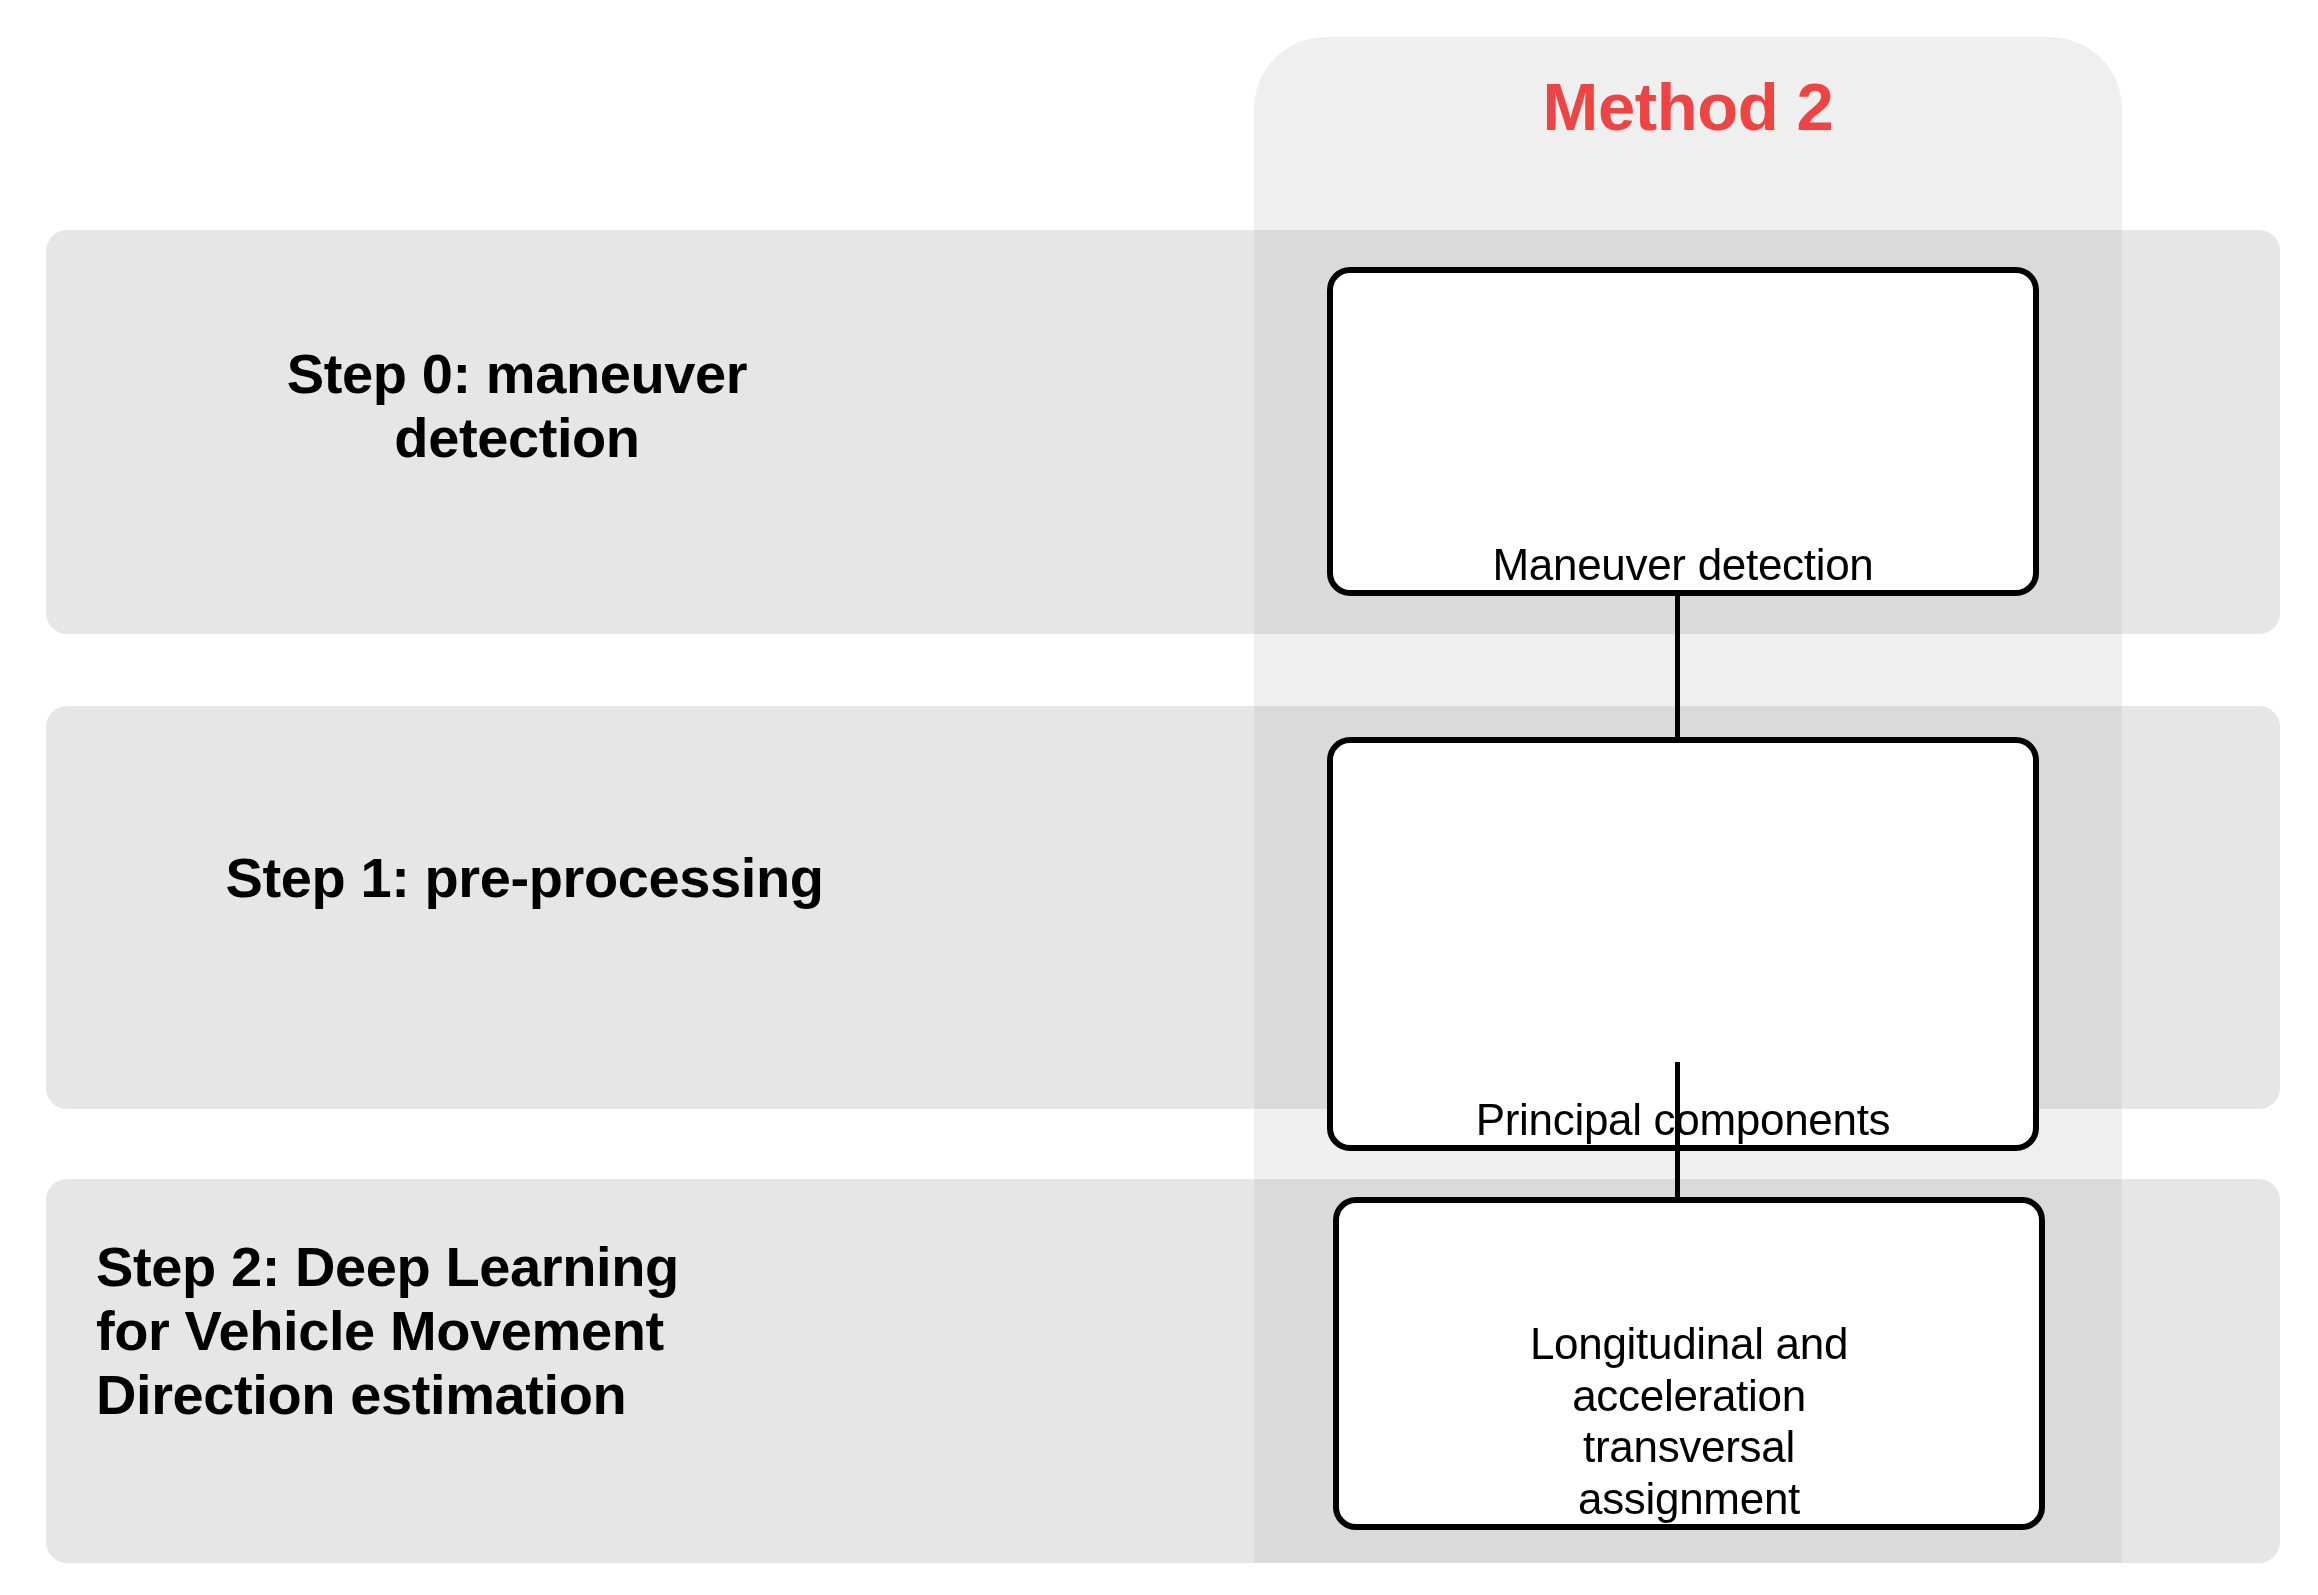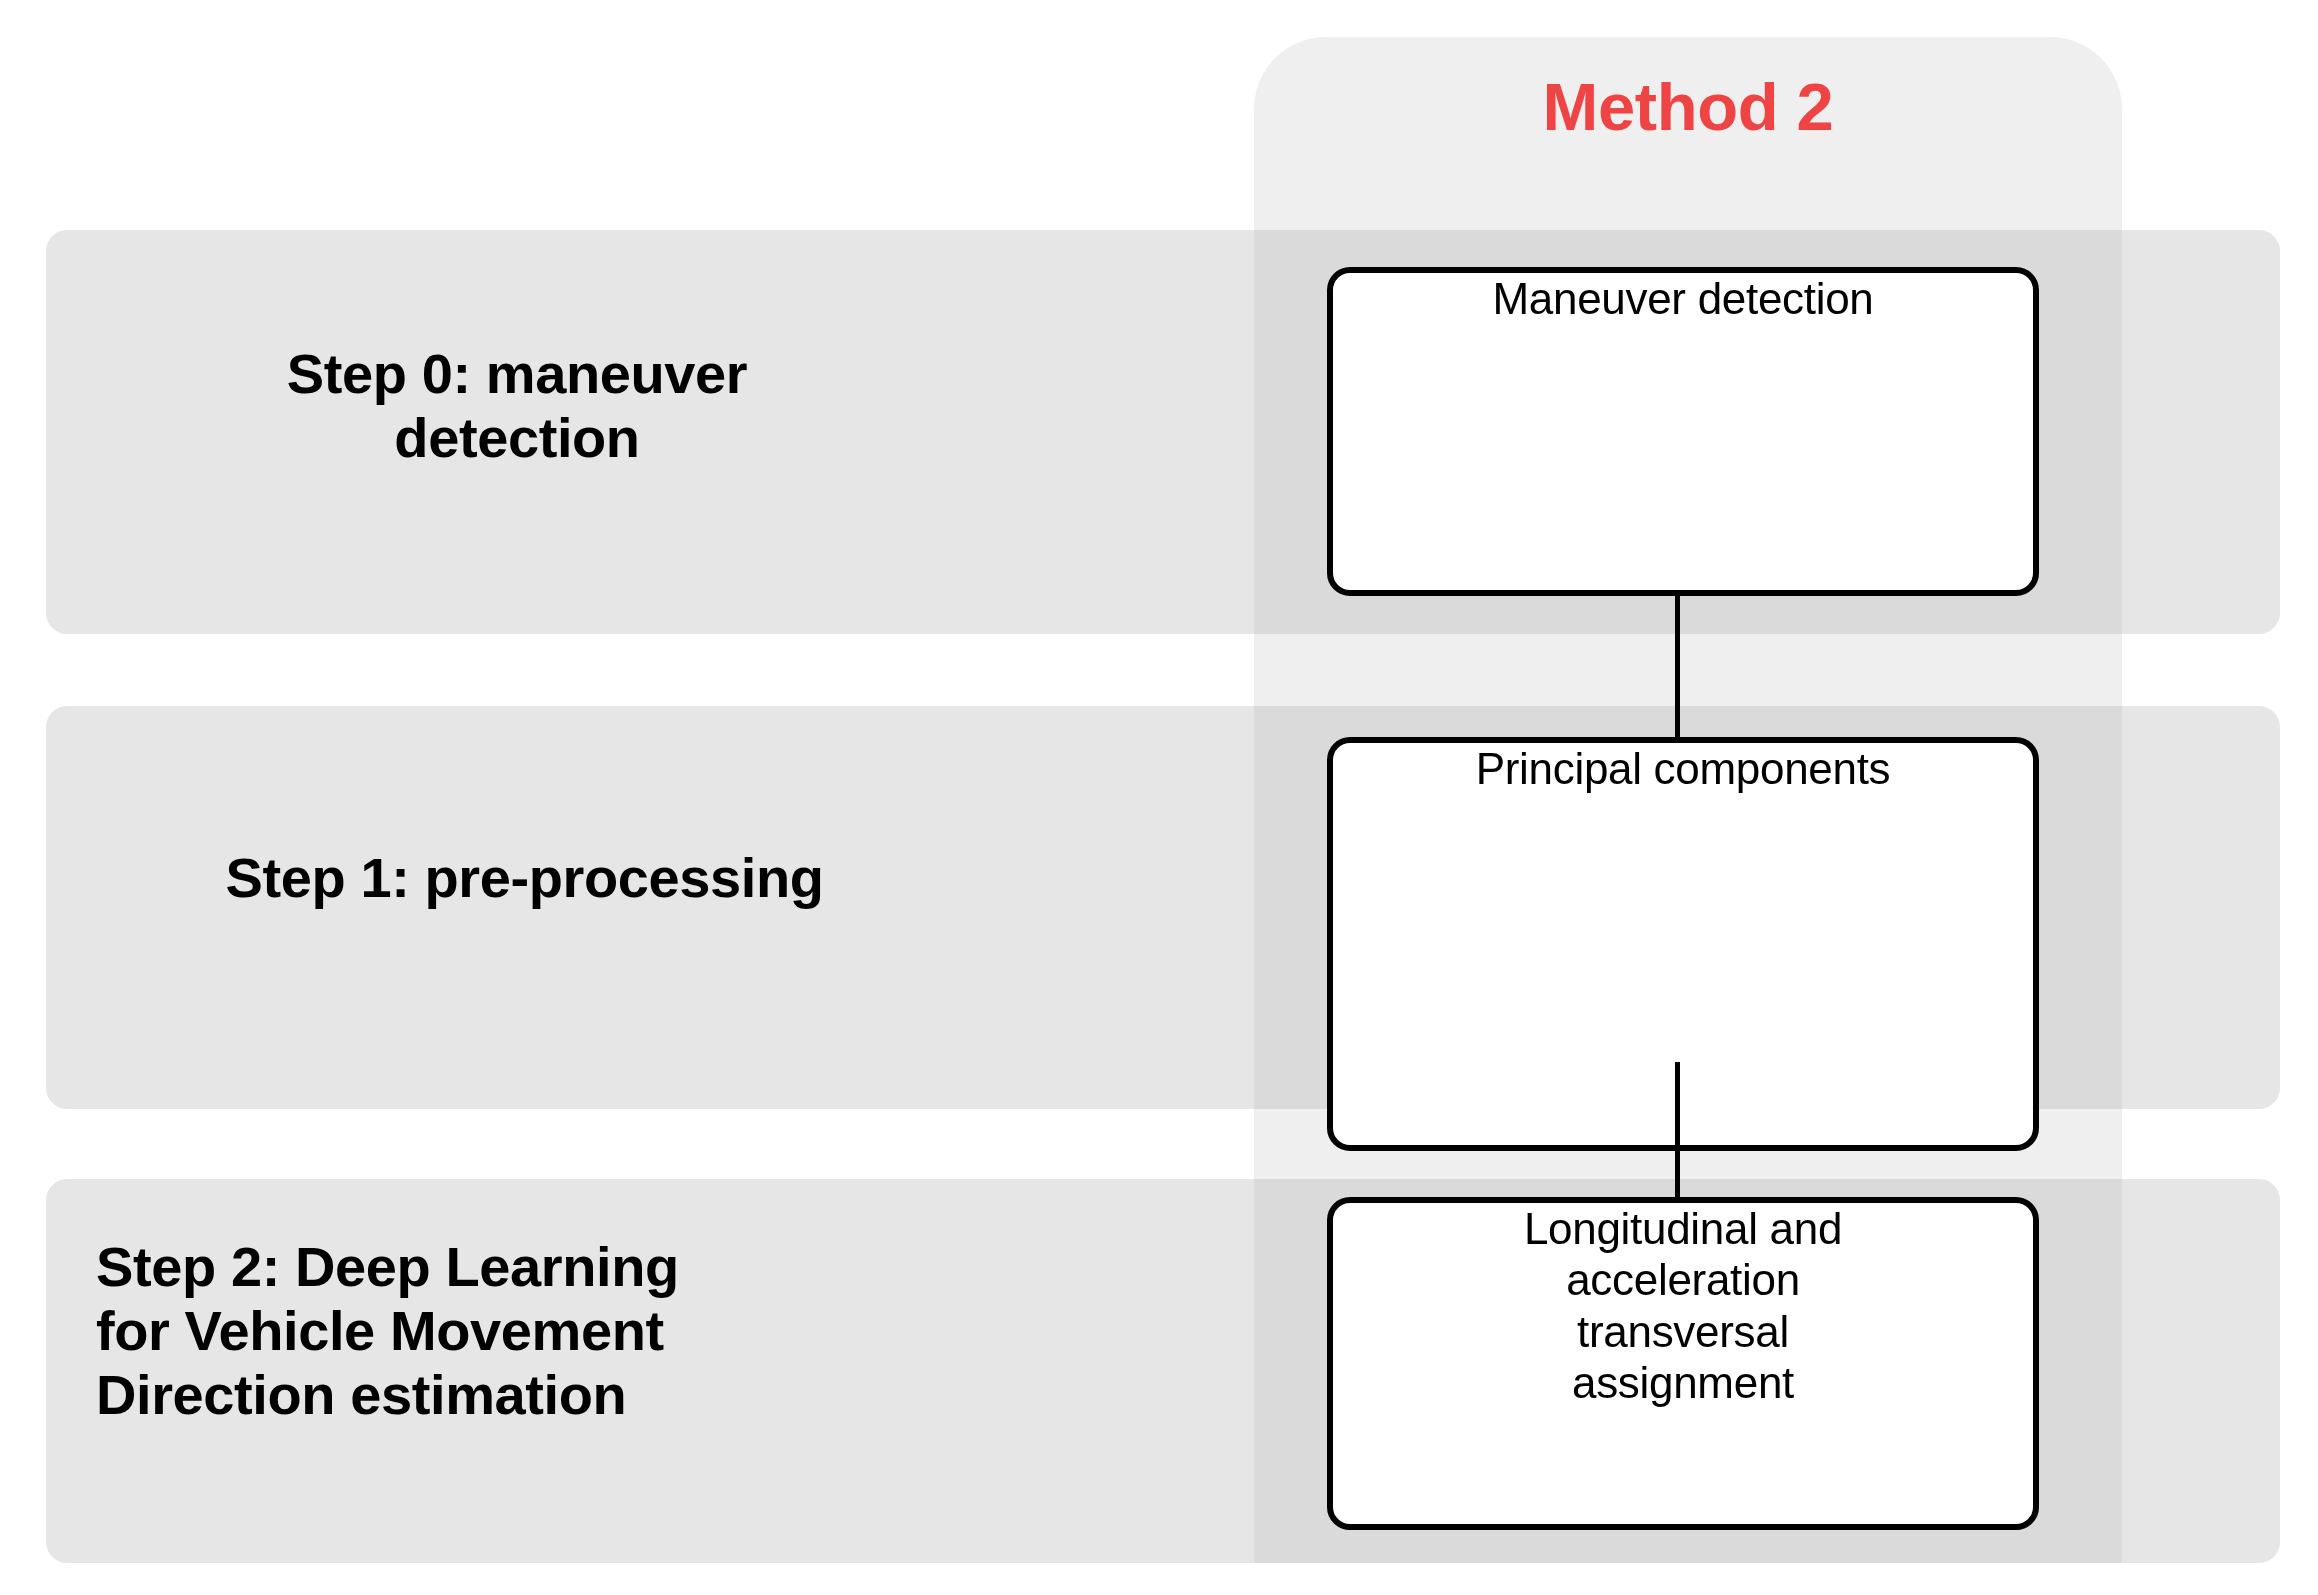--- a/index.html
+++ b/index.html
@@ -92,32 +92,32 @@
 
   .flow-box {
     position: absolute;
     left: 1327px;
     width: 712px;
     box-sizing: border-box;
     background: #ffffff;
     border: 6.1px solid #000000;
     border-radius: 23px;
     display: flex;
-    align-items: flex-start;
+    align-items: flex-end;
     justify-content: center;
     text-align: center;
     font-size: 44px;
     color: #000000;
     line-height: 1.17;
     letter-spacing: -0.3px;
     padding: 0 23px;
   }
   .flow-box.b0 { top: 267px;  height: 329px; }
   .flow-box.b1 { top: 737px;  height: 414px; }
-  .flow-box.b2 { top: 1197px; height: 333px; }
+  .flow-box.b2 { top: 1197px; height: 333px; margin-left: 6px; }
 
   
 
   .connector {
     position: absolute;
     left: 1675px;
     width: 5.3px;
     background: #000000;
   }
   .connector.c0 { top: 593px;  height: 149px; }

